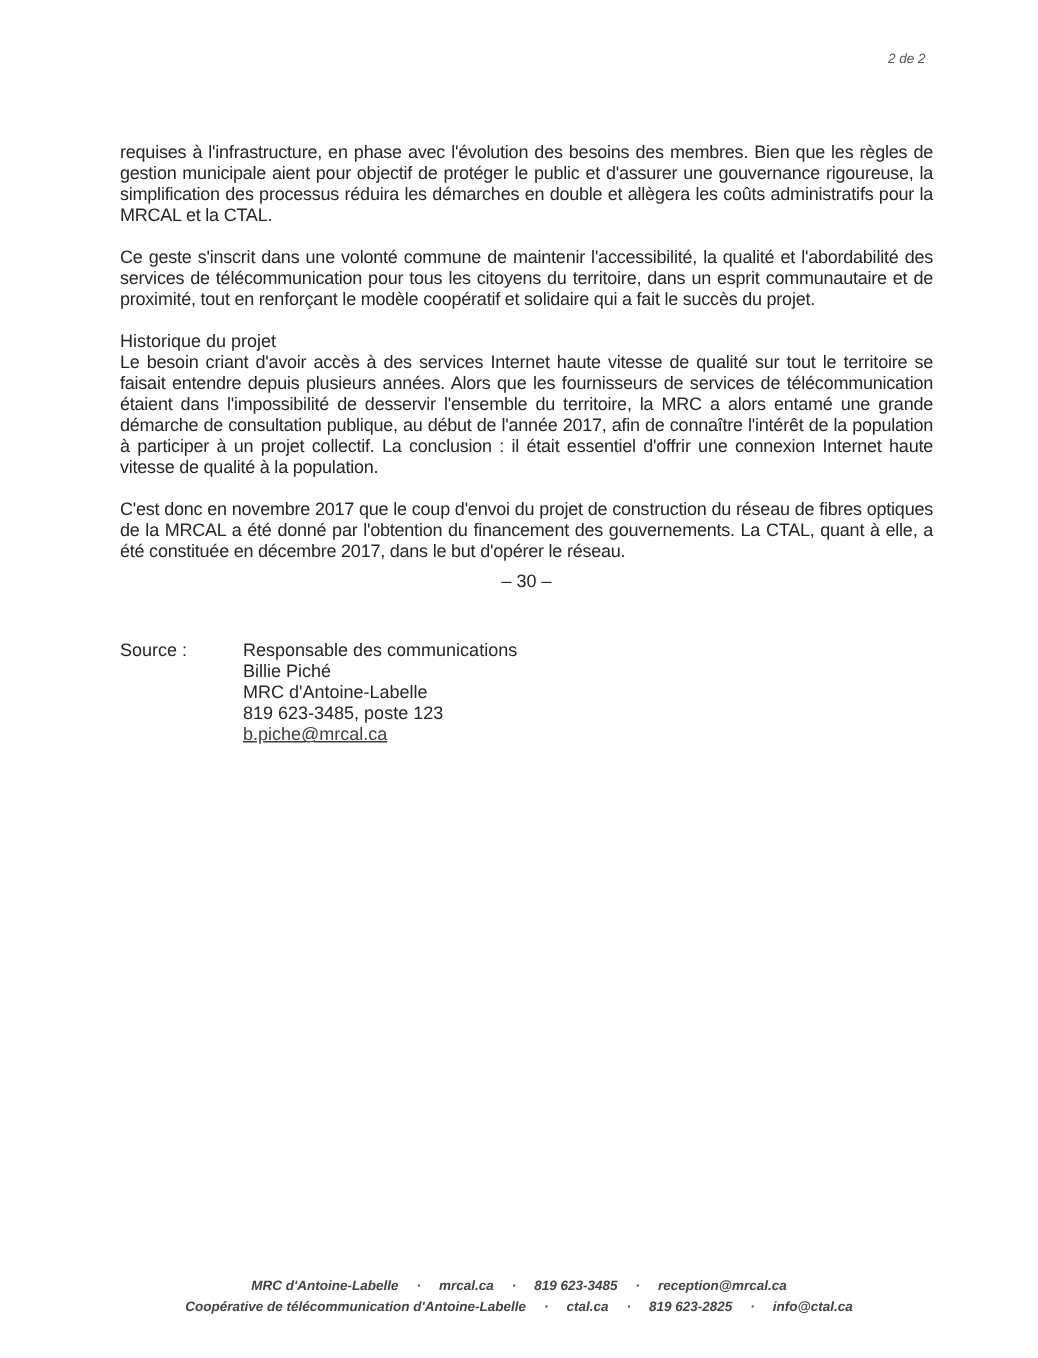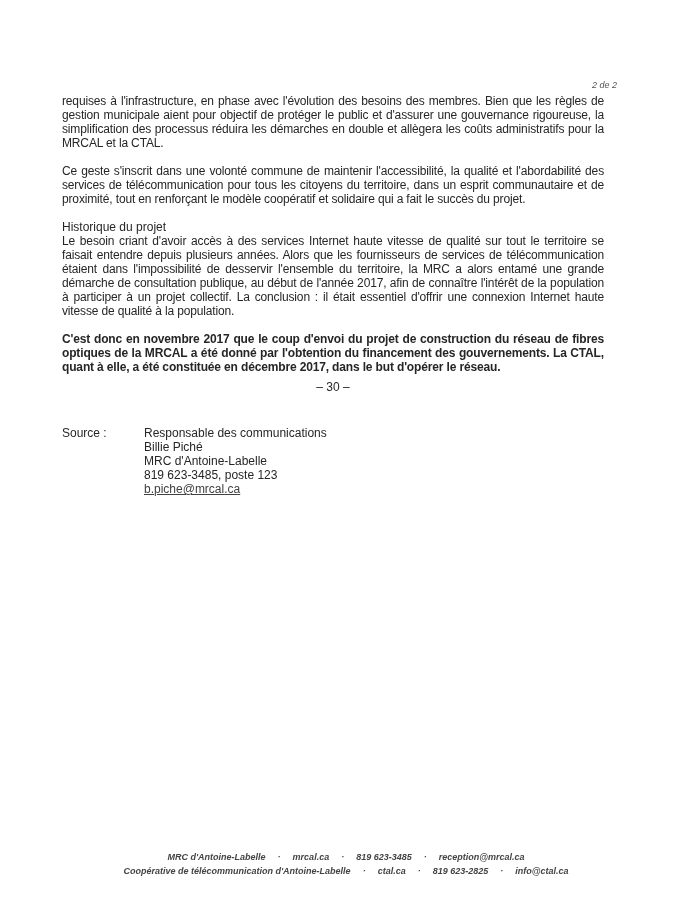--- a/index.html
+++ b/index.html
@@ -1,21 +1,21 @@
 <!DOCTYPE html>
 <html><head>
 <meta charset="utf-8">
 <style>
   html, body { margin: 0; padding: 0; background: #ffffff; }
   body { width: 692px; height: 905px; position: relative; overflow: hidden;
          font-family: "Liberation Sans", sans-serif; color: #262626; }
-  .page-num { position: absolute; top: 34px; right: 75px; font-size: 9px; font-style: italic; color: #555; margin-top: 46px; }
-  .content { position: absolute; left: 62px; top: 94px; width: 542px; font-size: 12px; line-height: 14px; }
+  .page-num { position: absolute; top: 34px; right: 75px; font-size: 9px; font-style: italic; color: #555; }
+  .content { position: absolute; left: 80px; top: 94px; width: 542px; font-size: 12px; line-height: 14px; }
   .content p { margin: 0 0 14px 0; text-align: justify; text-align-last: left; letter-spacing: -0.15px; }
-  .content p.tight { margin-bottom: 0; font-weight: bold; }
+  .content p.tight { margin-bottom: 0; }
   .heading { margin: 0; font-size: 12px; line-height: 14px; }
   .end-mark { text-align: center; margin: 6px 0 32px 0; }
   .source { display: flex; font-size: 12px; line-height: 14px; }
   .source-label { width: 82px; }
   .source-lines div { white-space: nowrap; }
   .email-link { color: #404040; text-decoration: underline; }
   .footer { position: absolute; left: 0; right: 0; top: 850px; font-size: 9px; font-style: italic; color: #444; text-align: center; line-height: 14px; }
   .footer-row { white-space: pre; font-weight: bold; }
   .sep { display: inline-block; margin: 0 12px; }
 </style>

